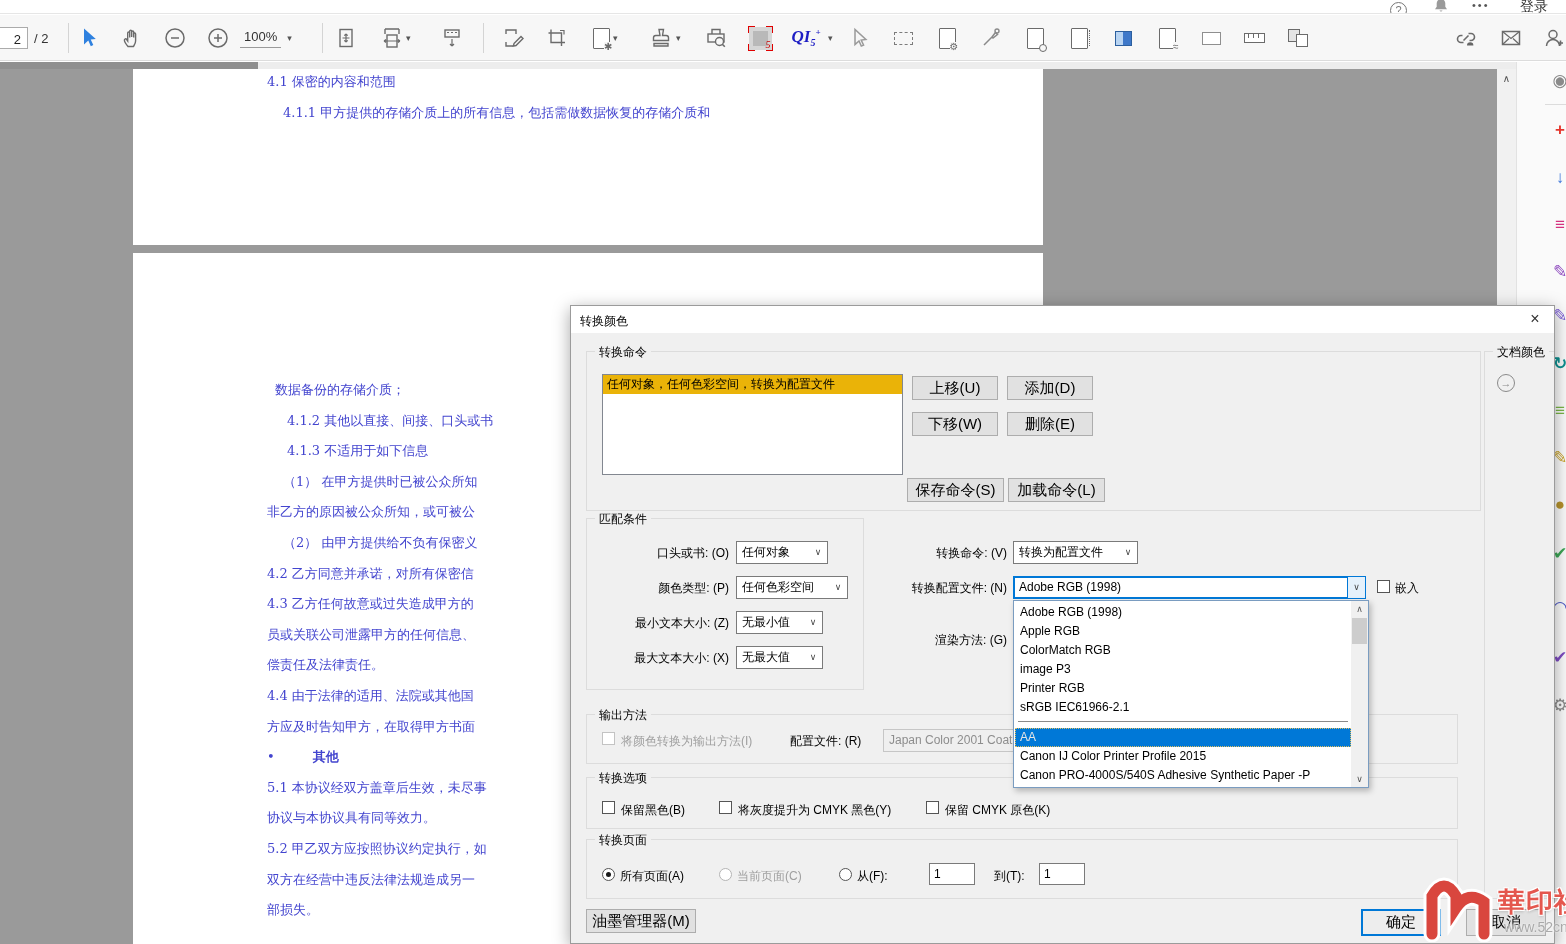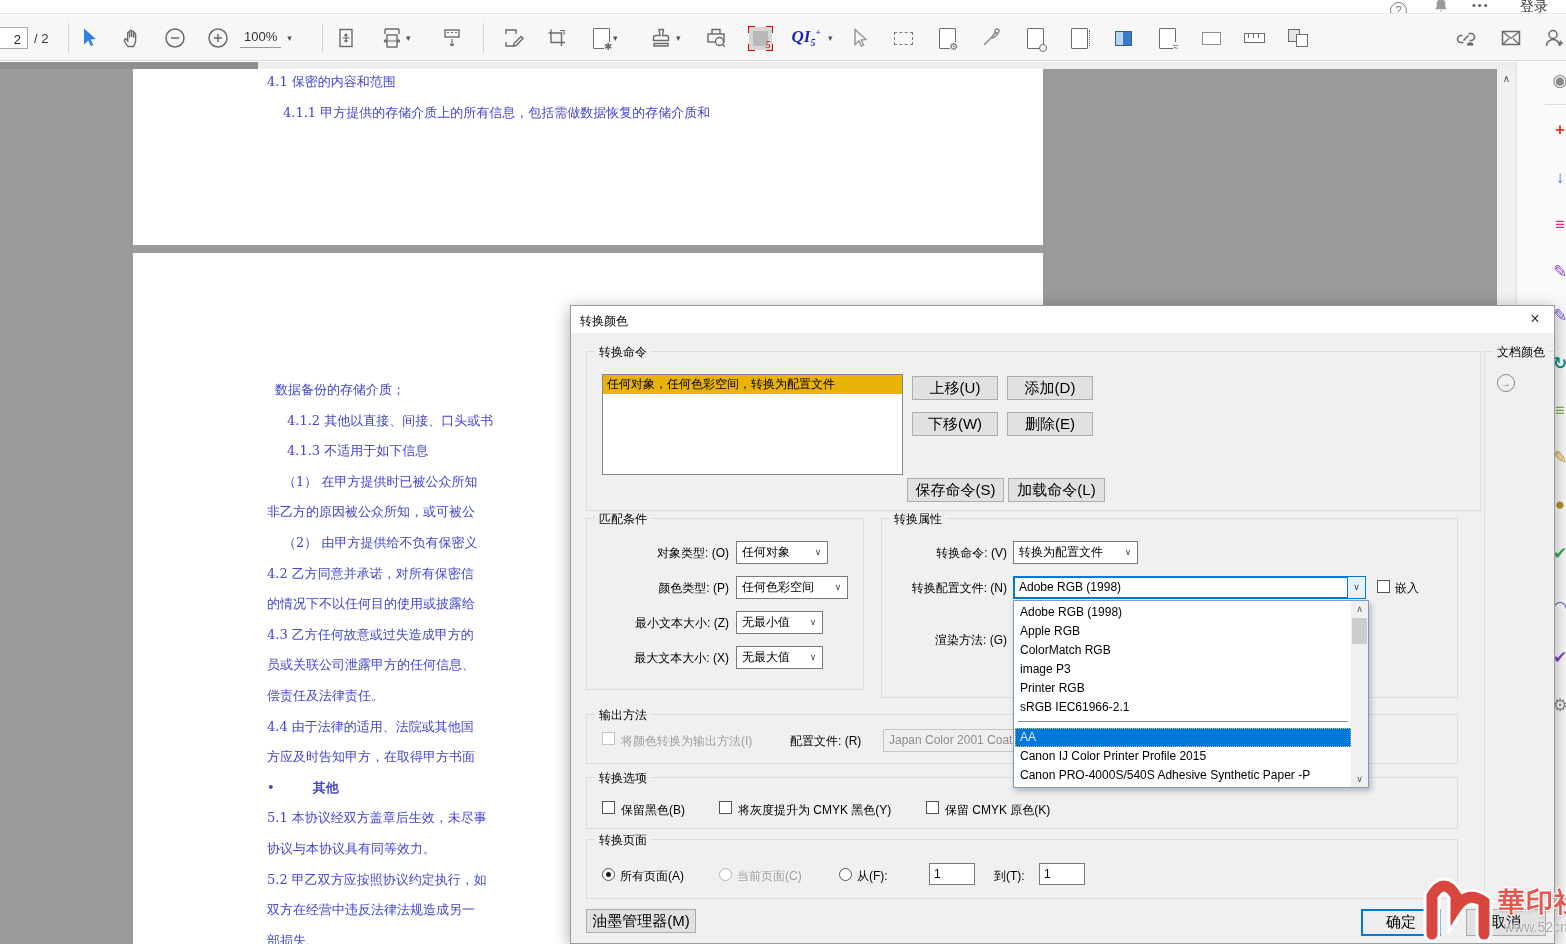--- a/index.html
+++ b/index.html
@@ -314,21 +314,20 @@
     </div>
 
     <div class="doctext p2text">
       <div class="dl i0">数据备份的存储介质；</div>
       <div class="dl i1">4.1.2 其他以直接、间接、口头或书</div>
       <div class="dl i1">4.1.3 不适用于如下信息</div>
       <div class="dl ip">（1） 在甲方提供时已被公众所知</div>
       <div class="dl">非乙方的原因被公众所知，或可被公</div>
       <div class="dl ip">（2） 由甲方提供给不负有保密义</div>
       <div class="dl">4.2 乙方同意并承诺，对所有保密信</div>
-      <div class="dl">的情况下不以任何目的使用或披露给</div>
       <div class="dl">4.3 乙方任何故意或过失造成甲方的</div>
       <div class="dl">员或关联公司泄露甲方的任何信息、</div>
       <div class="dl">偿责任及法律责任。</div>
       <div class="dl">4.4 由于法律的适用、法院或其他国</div>
       <div class="dl">方应及时告知甲方，在取得甲方书面</div>
       <div class="dl"><span>•</span><span class="bold">其他</span></div>
       <div class="dl">5.1 本协议经双方盖章后生效，未尽事</div>
       <div class="dl">协议与本协议具有同等效力。</div>
       <div class="dl">5.2 甲乙双方应按照协议约定执行，如</div>
       <div class="dl">双方在经营中违反法律法规造成另一</div>
@@ -375,32 +374,29 @@
     <div class="wbtn" style="left:341px;top:70px;width:86px;height:24px;">上移(U)</div>
     <div class="wbtn" style="left:436px;top:70px;width:86px;height:24px;">添加(D)</div>
     <div class="wbtn" style="left:341px;top:106px;width:86px;height:24px;">下移(W)</div>
     <div class="wbtn" style="left:436px;top:106px;width:86px;height:24px;">删除(E)</div>
     <div class="wbtn" style="left:336px;top:172px;width:97px;height:24px;">保存命令(S)</div>
     <div class="wbtn" style="left:437px;top:172px;width:97px;height:24px;">加载命令(L)</div>
 
     <div class="group" style="left:15px;top:212px;width:278px;height:172px;">
       <span class="gt">匹配条件</span>
     </div>
-    <div class="lbl r" style="left:30px;top:239px;width:128px;">对象类型: (O)</div>
+    <div class="lbl r" style="left:30px;top:239px;width:128px;">口头或书: (O)</div>
     <div class="combo" style="left:165px;top:235px;width:92px;"><span>任何对象</span><span class="ar">∨</span></div>
     <div class="lbl r" style="left:30px;top:274px;width:128px;">颜色类型: (P)</div>
     <div class="combo" style="left:165px;top:270px;width:112px;"><span>任何色彩空间</span><span class="ar">∨</span></div>
     <div class="lbl r" style="left:30px;top:309px;width:128px;">最小文本大小: (Z)</div>
     <div class="combo" style="left:165px;top:305px;width:87px;"><span>无最小值</span><span class="ar">∨</span></div>
     <div class="lbl r" style="left:30px;top:344px;width:128px;">最大文本大小: (X)</div>
     <div class="combo" style="left:165px;top:340px;width:87px;"><span>无最大值</span><span class="ar">∨</span></div>
 
-    <div class="group" style="left:310px;top:212px;width:577px;height:180px;">
-      <span class="gt">转换属性</span>
-    </div>
     <div class="lbl r" style="left:306px;top:239px;width:130px;">转换命令: (V)</div>
     <div class="combo" style="left:442px;top:235px;width:125px;"><span>转换为配置文件</span><span class="ar">∨</span></div>
     <div class="lbl r" style="left:286px;top:274px;width:150px;">转换配置文件: (N)</div>
     <div class="combo focus" style="left:442px;top:270px;width:353px;"><span>Adobe RGB (1998)</span><span class="ar">∨</span></div>
     <div class="cb" style="left:806px;top:274px;"></div>
     <div class="lbl" style="left:824px;top:274px;">嵌入</div>
     <div class="lbl r" style="left:306px;top:326px;width:130px;">渲染方法: (G)</div>
 
     <div class="group" style="left:15px;top:408px;width:872px;height:50px;">
       <span class="gt">输出方法</span>

